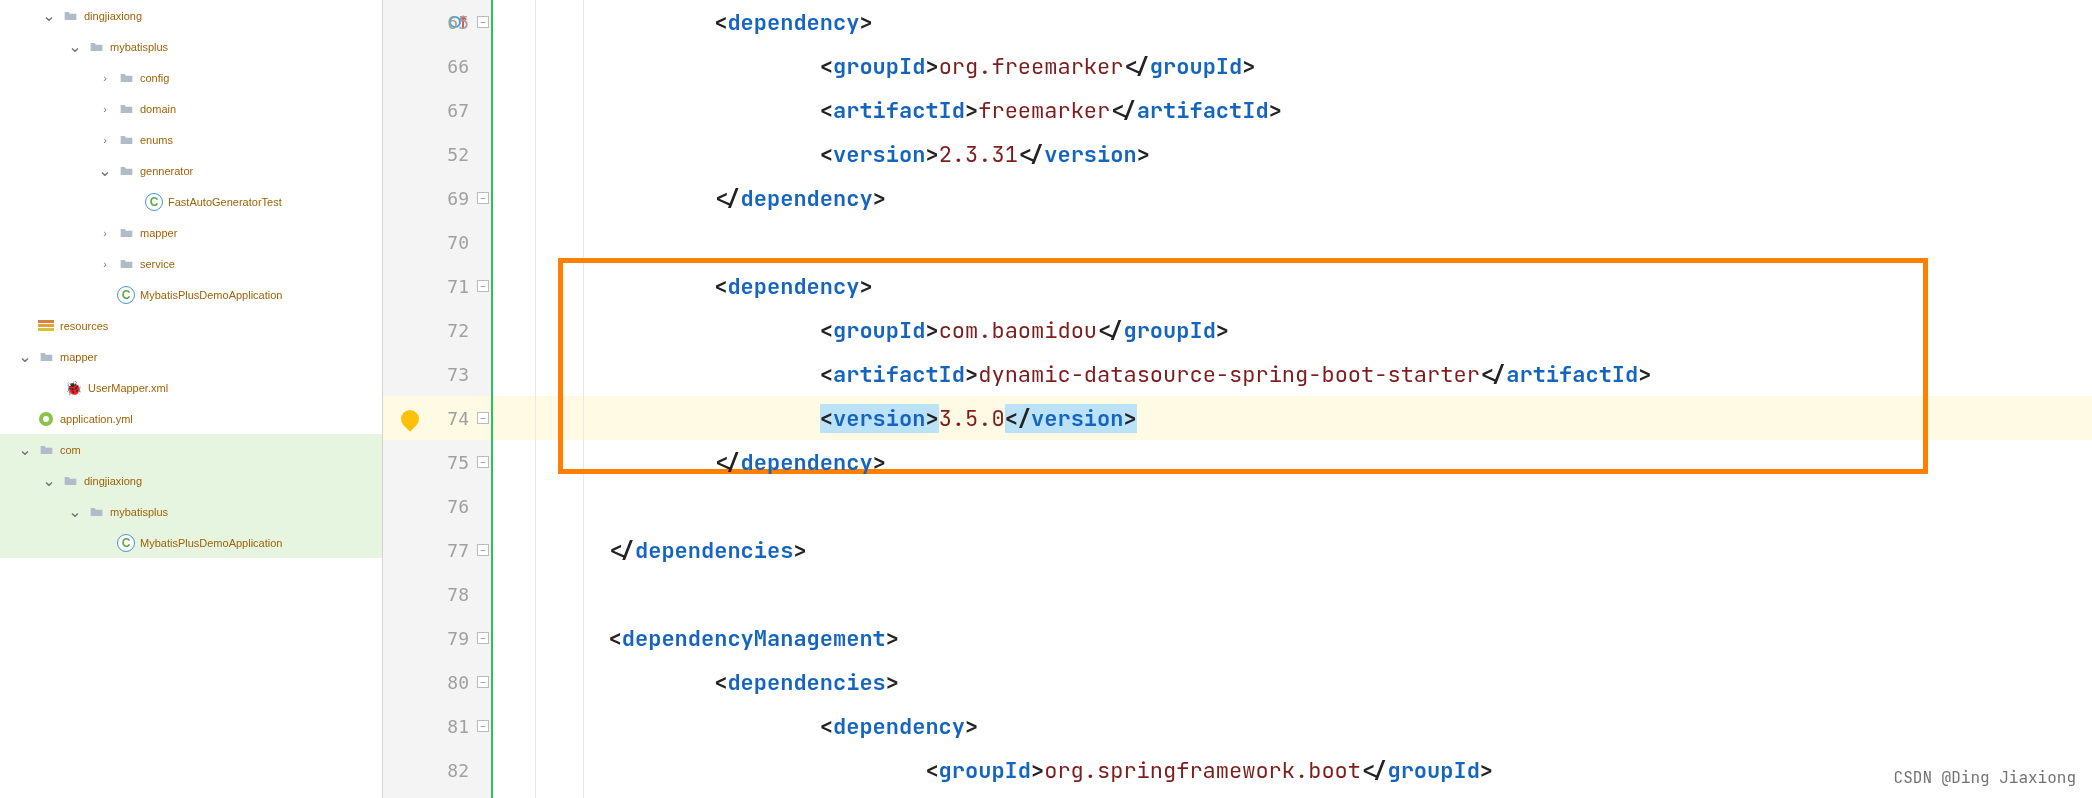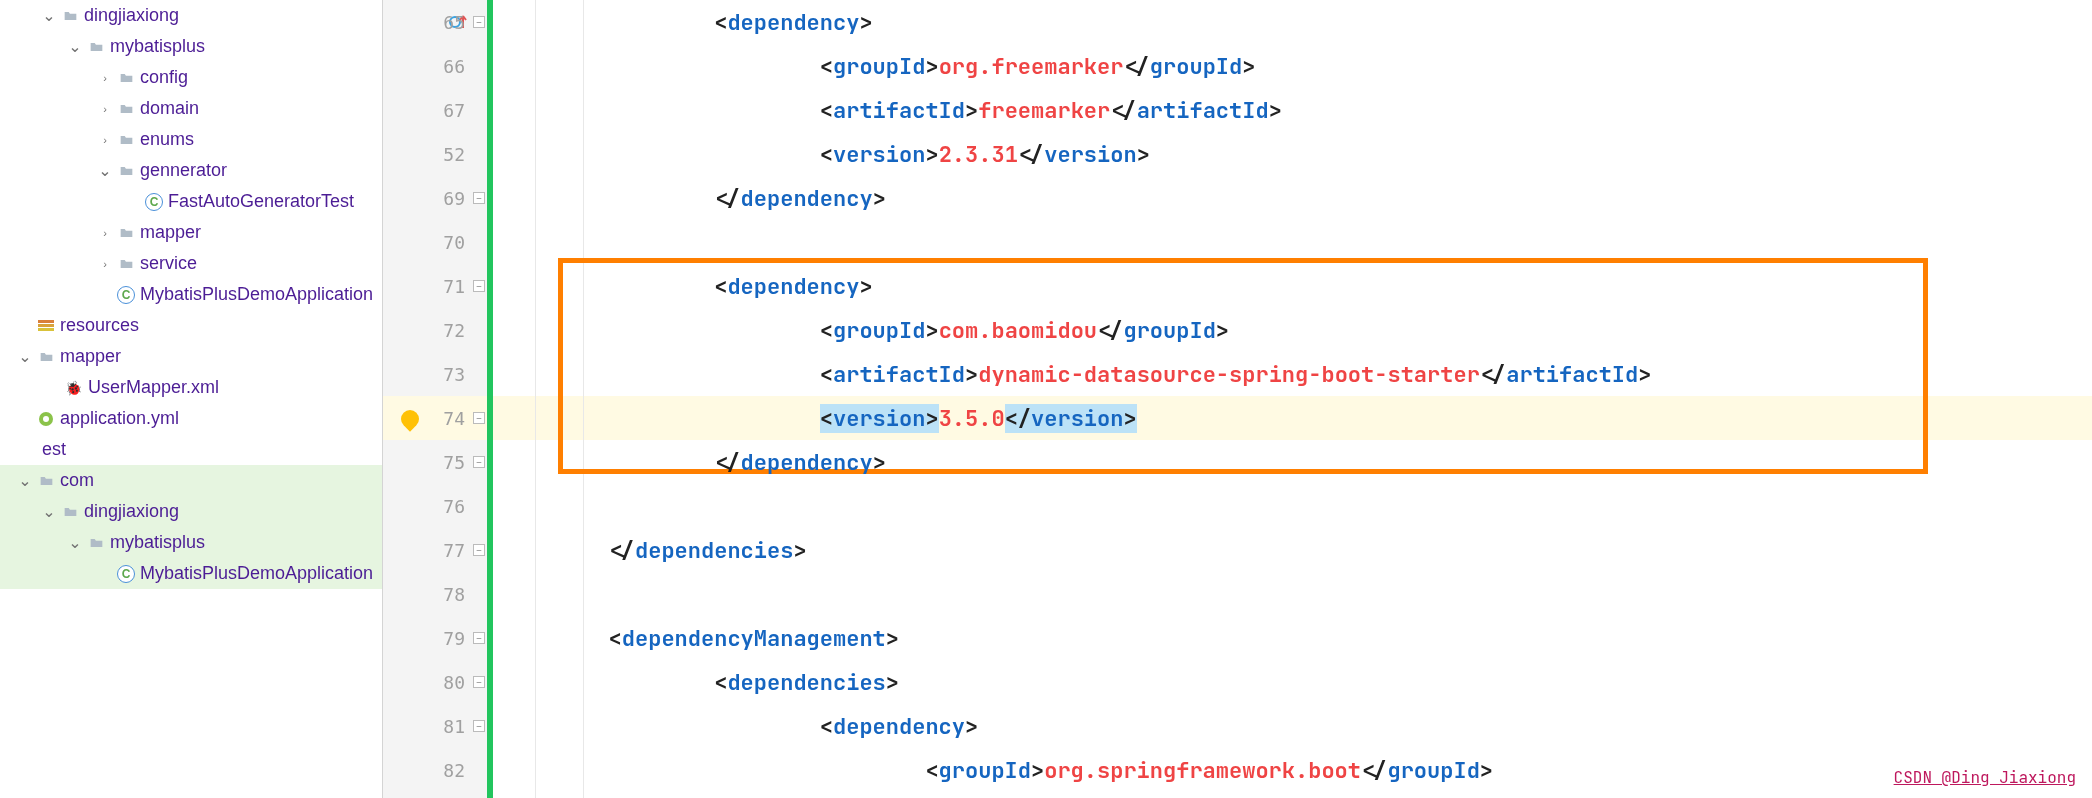--- a/index.html
+++ b/index.html
@@ -2,38 +2,38 @@
 <html><head>
 <meta charset="utf-8">
 <style>
 * { margin: 0; padding: 0; box-sizing: border-box; }
 body { font-family: "Segoe UI", Arial, sans-serif; font-size: 14px; color: #333; background: #fff; overflow: hidden; }
 .container { display: flex; width: 2092px; height: 798px; }
 .sidebar { width: 383px; background: #fff; overflow: hidden; border-right: 1px solid #d4d4d4; }
 .tree-row { display: flex; align-items: center; height: 31px; padding-right: 8px; cursor: pointer; white-space: nowrap; }
 .tree-row .arrow { width: 14px; text-align: center; color: #757575; font-size: 11px; }
 .tree-row .icon { width: 20px; height: 20px; margin: 0 4px; display: inline-flex; align-items: center; justify-content: center; }
-.tree-label { font-size: 18px; color: #4c1d95; }
+.tree-label { font-size: 11px; color: #a16207; }
 .folder-icon svg { width: 17px; height: 14px; }
 .java-icon { width:18px; height:18px; border-radius:50%; background:#fff; border:1px solid #4a90d9; display:inline-flex; align-items:center; justify-content:center; color:#5ea84e; font-weight:bold; font-size:12px; }
 .xml-icon { width:18px; height:18px; display:inline-flex; align-items:center; justify-content:center; font-size:14px; }
 .hl-green { background: #e6f5e0; }
-.gutter { width: 110px; background: #f4f4f4; border-right: 6px solid #22c55e; position: relative; }
+.gutter { width: 110px; background: #f4f4f4; border-right: 2px solid #22c55e; position: relative; }
 .gutter-row { height: 44px; display: flex; align-items: center; justify-content: flex-end; padding-right: 22px; font-family: "Consolas", monospace; font-size: 18px; color: #a0a0a0; position: relative; }
 .gutter-row .fold { position: absolute; right: 2px; width: 12px; height: 12px; border: 1px solid #bbb; background: #fff; font-size: 9px; text-align: center; line-height: 10px; color: #888; }
 .editor { flex: 1; position: relative; font-family: "Consolas","JetBrains Mono", monospace; font-size: 22px; }
 .code-row { height: 44px; display: flex; align-items: center; white-space: pre; padding-left: 10px; }
 .tag { color: #1565c0; font-weight: bold; }
-.text { color: #ef4444; font-weight: bold; }
+.text { color: #7f1d1d; font-weight: normal; }
 .punct { color: #222; font-weight: bold; }
 .highlight-line { background: #fffae3; position:absolute; left:0; right:0; height:44px; z-index:-1; }
 .sel { background: #bce2f7; }
 .orange-box { position: absolute; border: 5px solid #ff7f00; pointer-events: none; }
 .bulb { position: absolute; width: 18px; height: 18px; background: #ffc107; border-radius: 50% 50% 50% 0; transform: rotate(-45deg); }
-.watermark { position: absolute; right: 16px; bottom: 10px; color: #be185d; font-size: 16px; text-decoration: underline; }
+.watermark { position: absolute; right: 16px; bottom: 10px; color: #737373; font-size: 16px; }
 .arrows-icn { position: absolute; left: 66px; top: 12px; }
 .guide { position:absolute; top:0; bottom:0; width:1px; background:#e8e8e8; }
 </style>
 </head>
 <body>
 
 <div class="container">
 
   <div class="sidebar" id="tree">
       <div class="tree-row" style="padding-left: 42px;">
@@ -151,25 +151,20 @@
       </div>
       <div class="tree-row" style="padding-left: 18px;">
         <span class="arrow"></span>
         <span class="icon">
           <svg width="16" height="16">
             <circle cx="8" cy="8" r="7" fill="#8bc34a"></circle>
             <circle cx="8" cy="8" r="3" fill="#fff"></circle>
           </svg>
         </span>
         <span class="tree-label">application.yml</span>
-      </div>
-      <div class="tree-row" style="padding-left: 0px;">
-        <span class="arrow"></span>
-        <span class="icon"></span>
-        <span class="tree-label">est</span>
       </div>
       <div class="tree-row hl-green" style="padding-left: 18px;">
         <span class="arrow" style="font-size: 16px;">⌄</span>
         <span class="icon folder-icon">
           <svg viewBox="0 0 24 24">
             <path fill="#b0bcc7" d="M2 5h7l2 3h11v11H2z"></path>
           </svg>
         </span>
         <span class="tree-label">com</span>
       </div>

